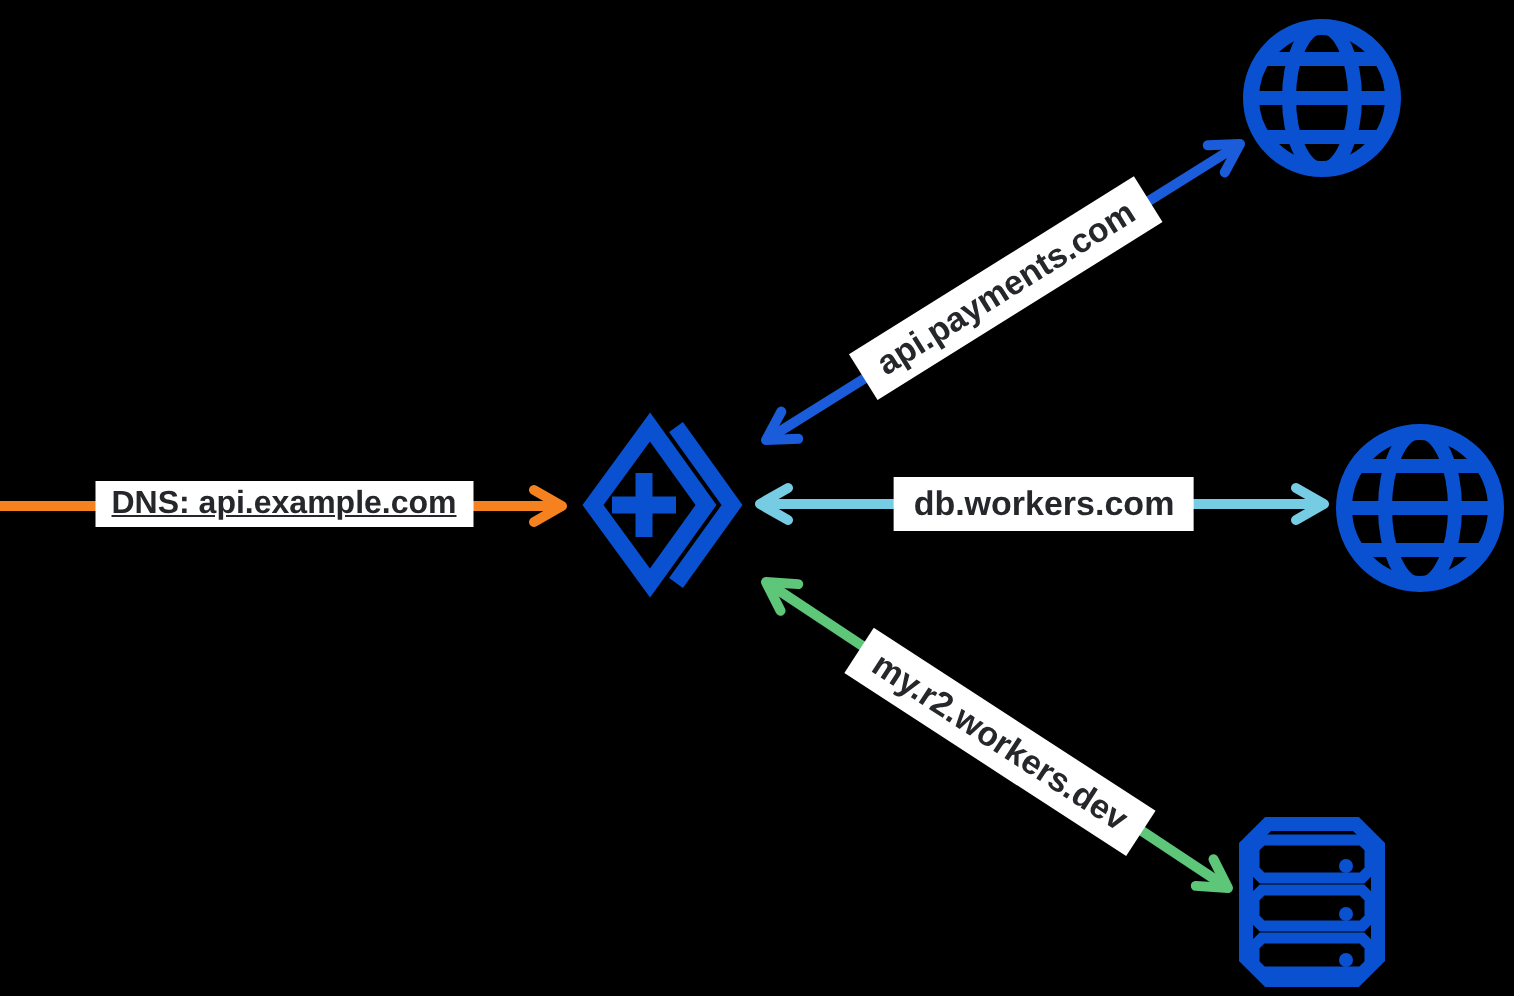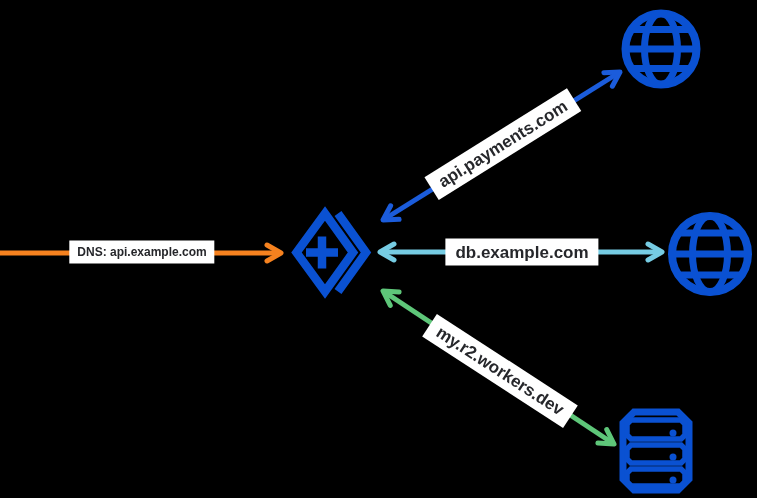--- a/index.html
+++ b/index.html
@@ -25,23 +25,24 @@
     background: #ffffff;
     color: #26272b;
     font-weight: 700;
     font-size: 17px;
     line-height: 21px;
     padding: 3px 10px;
     white-space: nowrap;
     text-align: center;
   }
   .edge-label.two-line {
-    font-size: 12px;
+    font-size: 16px;
     line-height: 21px;
     padding: 1px 8px;
+    text-decoration: underline;
   }
   #dns-label  { left: 142px; top: 252px; transform: translate(-50%,-50%); }
   #api-label  { left: 503px; top: 144px; transform: translate(-50%,-50%) rotate(-32deg); }
   #db-label   { left: 522px; top: 252px; transform: translate(-50%,-50%); }
   #r2-label   { left: 500px; top: 371px; transform: translate(-50%,-50%) rotate(33deg); }
 </style>
 </head>
 <body>
 
 <div class="stage">
@@ -110,17 +111,17 @@
       <circle cx="673" cy="480" r="3.5" stroke="none" fill="#0a51d2"></circle>
     </g>
   </svg>
 
   <div class="edge-label two-line" id="dns-label">
     <div>DNS: api.example.com</div>
   </div>
 
   <div class="edge-label" id="api-label">api.payments.com</div>
 
-  <div class="edge-label" id="db-label">db.example.com</div>
+  <div class="edge-label" id="db-label">db.workers.com</div>
 
   <div class="edge-label" id="r2-label">my.r2.workers.dev</div>
 
 </div>
 
 </body></html>

